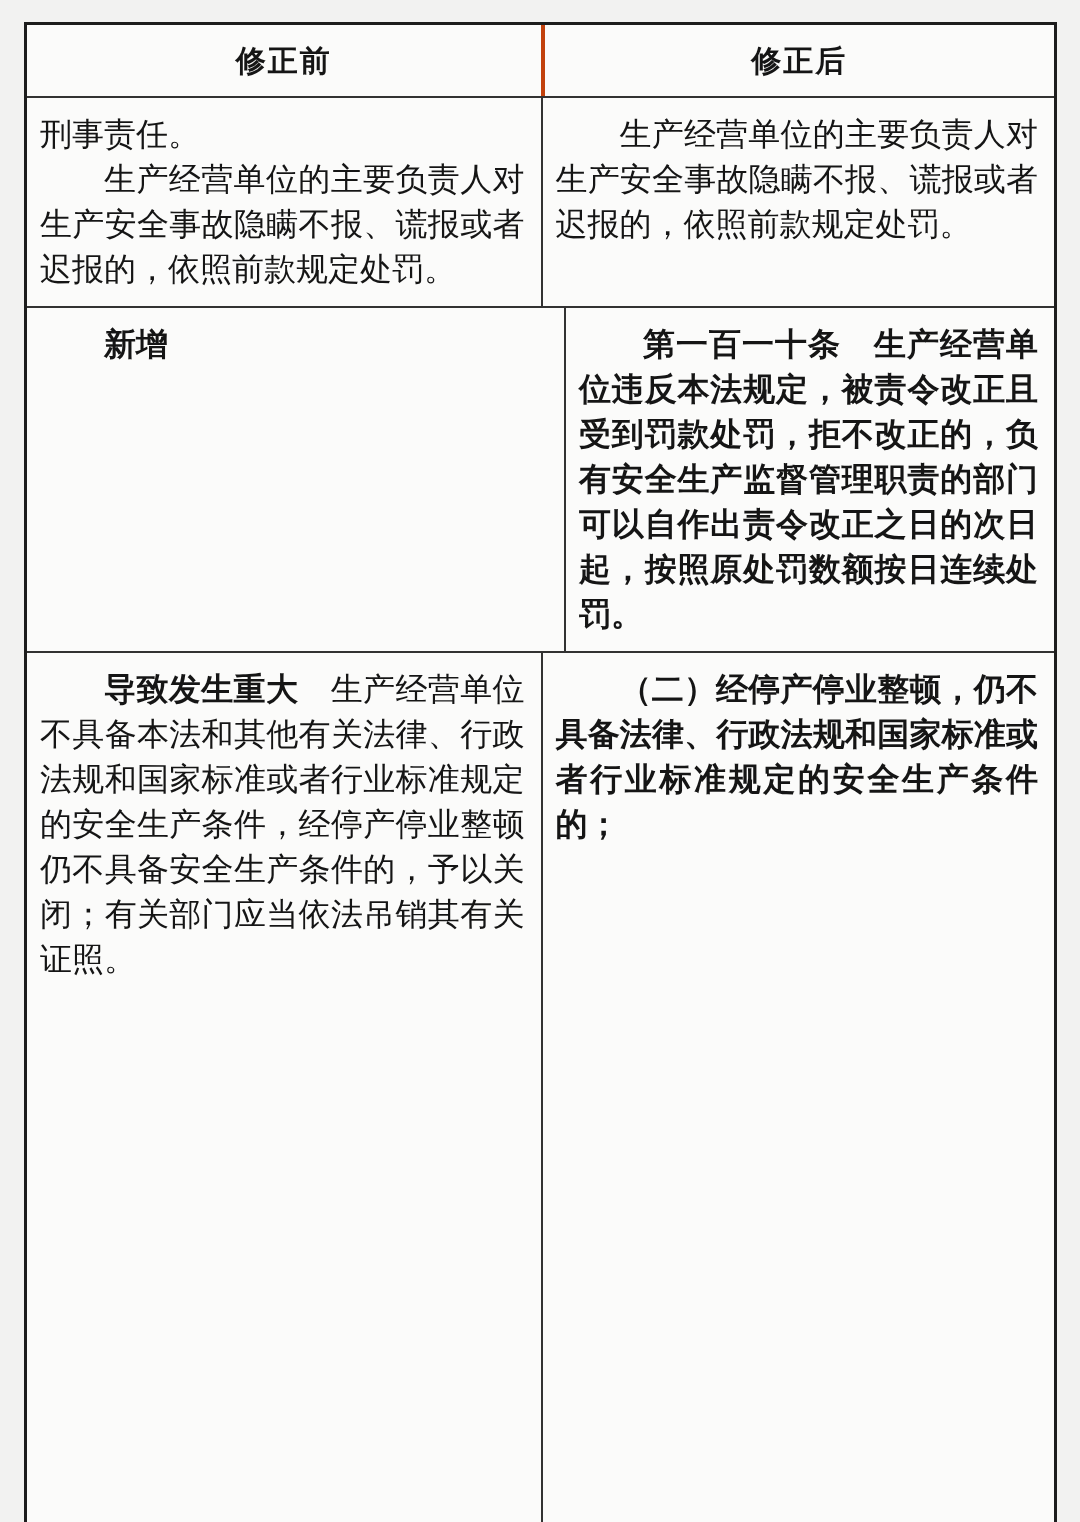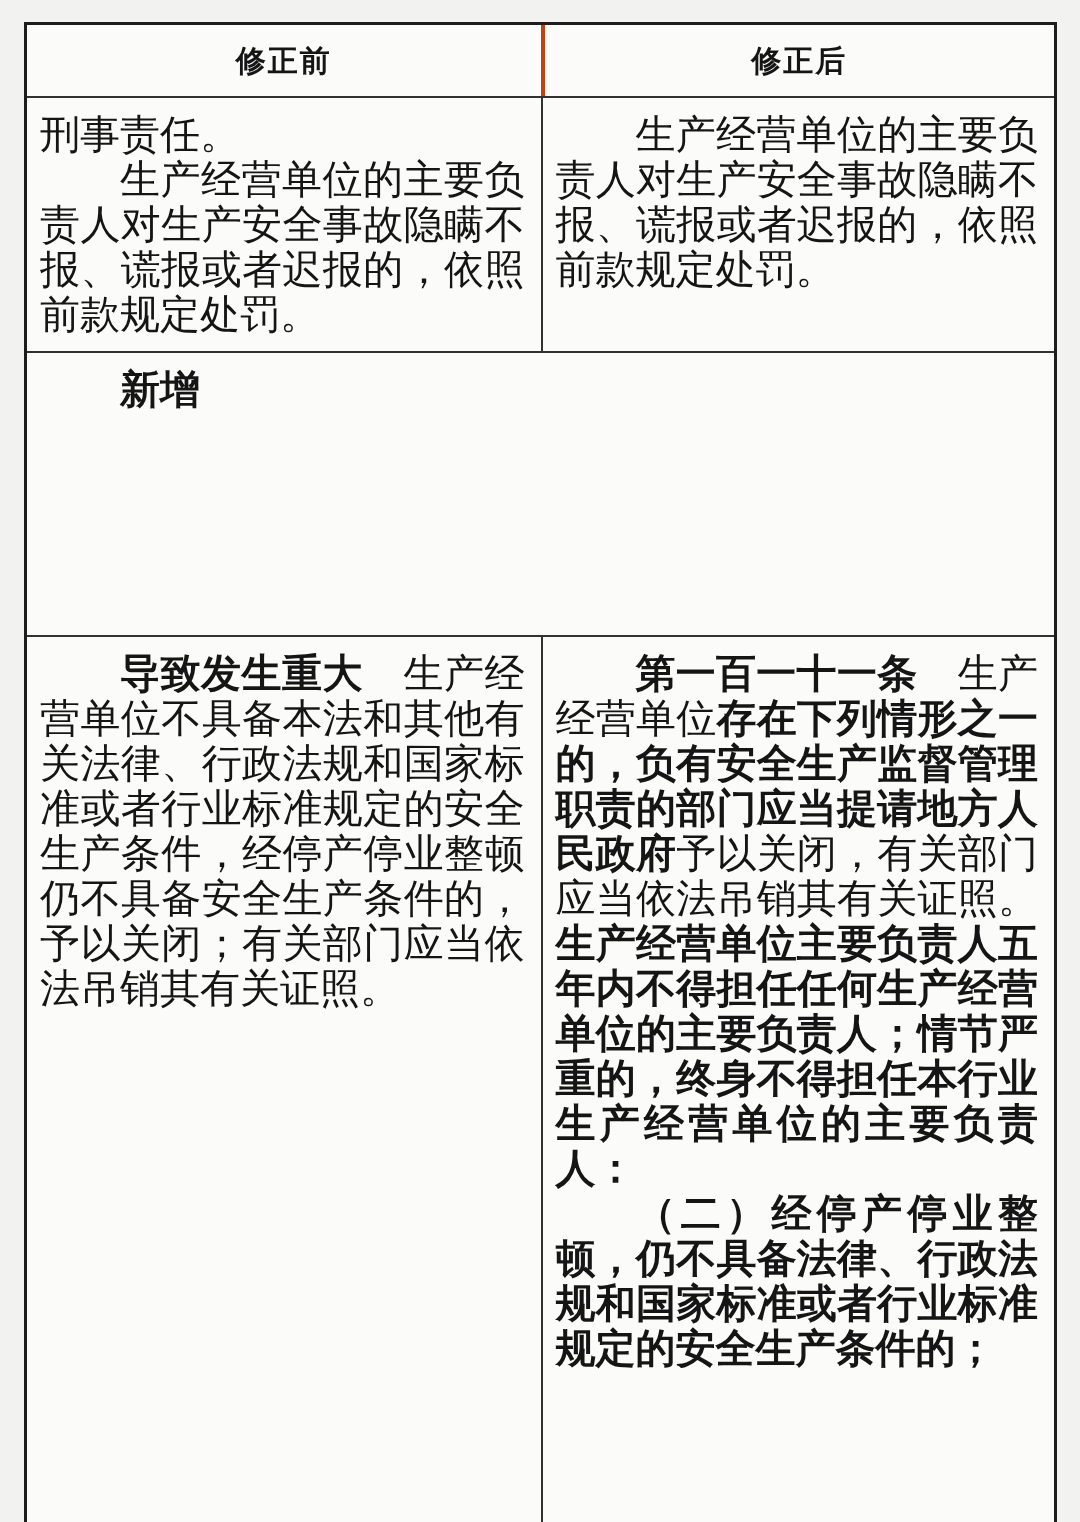--- a/index.html
+++ b/index.html
@@ -51,21 +51,21 @@
     border-bottom: 2px solid #323232;
   }
   .trow:last-child { border-bottom: none; flex: 1 1 auto; }
   .trow-0 { min-height: 194px; }
   .trow-1 { min-height: 282px; gap: 47px; }
   .trow-2 { min-height: 936px; }
   .cell {
     width: 50%;
     box-sizing: border-box;
     padding: 14px 16px 14px 13px;
-    font-size: 40px;
+    font-size: 32px;
     line-height: 45px;
   }
   .cell-right { border-left: 2px solid #323232; }
   .para {
     margin: 0;
     text-align: justify;
     text-justify: inter-character;
     text-align-last: left;
     word-break: break-all;
   }
@@ -92,25 +92,27 @@
             <p class="para indent"><span class="seg">生产经营单位的主要负责人对生产安全事故隐瞒不报、谎报或者迟报的，依照前款规定处罚。</span></p>
           </div>
           <div class="cell cell-right">
             <p class="para indent"><span class="seg">生产经营单位的主要负责人对生产安全事故隐瞒不报、谎报或者迟报的，依照前款规定处罚。</span></p>
           </div>
         </div>
         <div class="trow trow-1">
           <div class="cell cell-left">
             <p class="para indent"><span class="seg seg-bold">新增</span></p>
           </div>
+          <div class="cell cell-right">
+            <p class="para indent"><span class="seg seg-bold">第一百一十条　</span><span class="seg seg-bold">生产经营单位违反本法规定，被责令改正且受到罚款处罚，拒不改正的，负有安全生产监督管理职责的部门可以自作出责令改正之日的次日起，按照原处罚数额按日连续处罚。</span></p>
+          </div>
         </div>
         <div class="trow trow-2">
           <div class="cell cell-left">
             <p class="para indent"><span class="seg seg-bold">导致发生重大　</span><span class="seg">生产经营单位不具备本法和其他有关法律、行政法规和国家标准或者行业标准规定的安全生产条件，经停产停业整顿仍不具备安全生产条件的，予以关闭；有关部门应当依法吊销其有关证照。</span></p>
           </div>
           <div class="cell cell-right">
-            <p class="para indent"><span class="seg seg-bold">第一百一十一条　</span><span class="seg">生产经营单位</span><span class="seg seg-bold">存在下列情形之一的，负有安全生产监督管理职责的部门应当提请地方人民政府</span><span class="seg">予以关闭，有关部门应当依法吊销其有关证照。</span><span class="seg seg-bold">生产经营单位主要负责人五年内不得担任任何生产经营单位的主要负责人；情节严重的，终身不得担任本行业生产经营单位的主要负责人：</span></p>
             <p class="para indent"><span class="seg seg-bold">（二）经停产停业整顿，仍不具备法律、行政法规和国家标准或者行业标准规定的安全生产条件的；</span></p>
           </div>
         </div>
       </div>
   </div>
 </div>
 
 </body></html>

